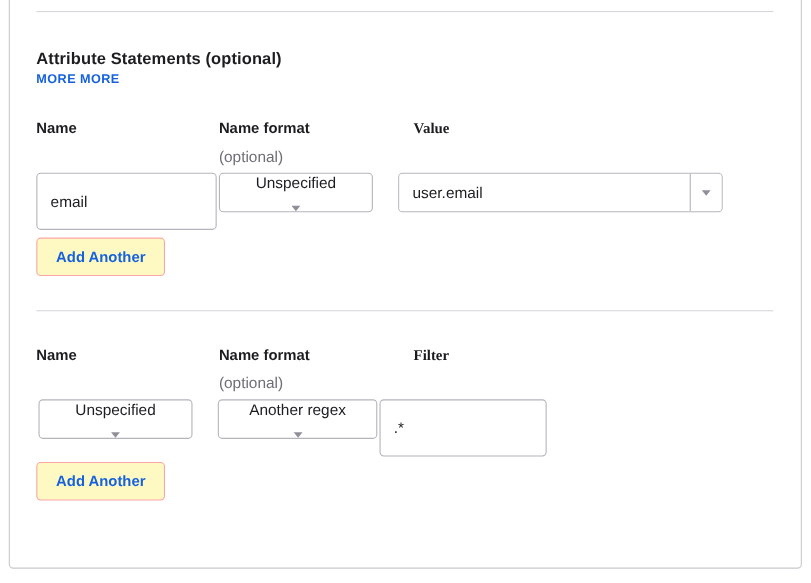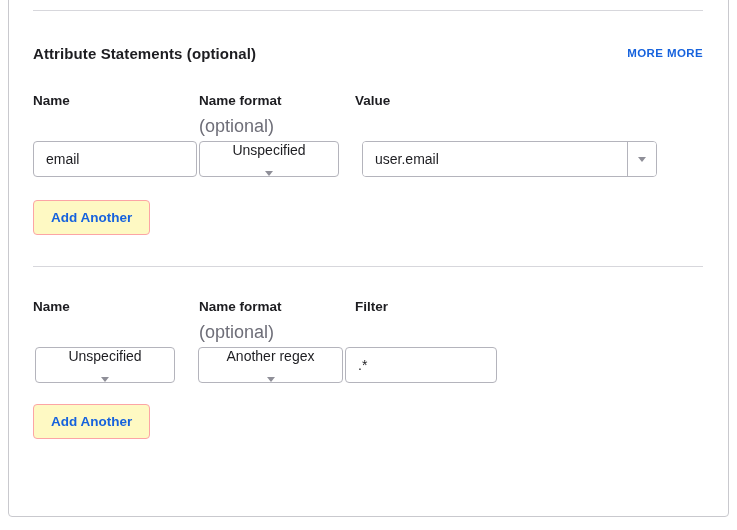--- a/index.html
+++ b/index.html
@@ -24,21 +24,21 @@
     background: #d7d7dc;
     border: none;
   }
   .hr-top { margin-top: 29px; }
   .hr-mid { margin-top: 31px; }
   .section-head {
     display: flex;
     justify-content: space-between;
     align-items: flex-start;
   }
-  .head-1 { margin-top: 33px; }
+  .head-1 { margin-top: 33px; flex-direction: column; }
   .head-2 { margin-top: 30px; }
   .section-title {
     font-size: 15px;
     font-weight: 700;
     color: #1d1d21;
     line-height: 19px;
     letter-spacing: 0.1px;
   }
   .learn-more {
     font-size: 11.5px;
@@ -59,36 +59,36 @@
   .col-label {
     position: absolute;
     top: 0;
     font-size: 13.5px;
     font-weight: 700;
     color: #1d1d21;
     line-height: 17px;
   }
   .col-label.pos-name   { left: 0; }
   .col-label.pos-format { left: 166px; }
-  .col-label.pos-third  { left: 322px; }
+  .col-label.pos-third  { left: 343px; font-family: Liberation Serif, serif; }
   .col-sublabel {
     position: absolute;
     top: 26px; left: 166px;
-    font-size: 18px;
+    font-size: 14px;
     font-weight: 400;
     color: #6e6e78;
     line-height: 16px;
   }
   .field-row {
     display: flex;
     margin-top: 10px;
     height: 36px;
   }
   .text-input {
-    height: 36px;
+    height: 52px;
     border: 1px solid #b4b4bc;
     border-radius: 4px;
     background: #ffffff;
     font-family: "Liberation Sans", sans-serif;
     font-size: 14px;
     color: #1d1d21;
     padding: 0 12px;
     outline: none;
   }
   .w-name   { width: 164px; }

